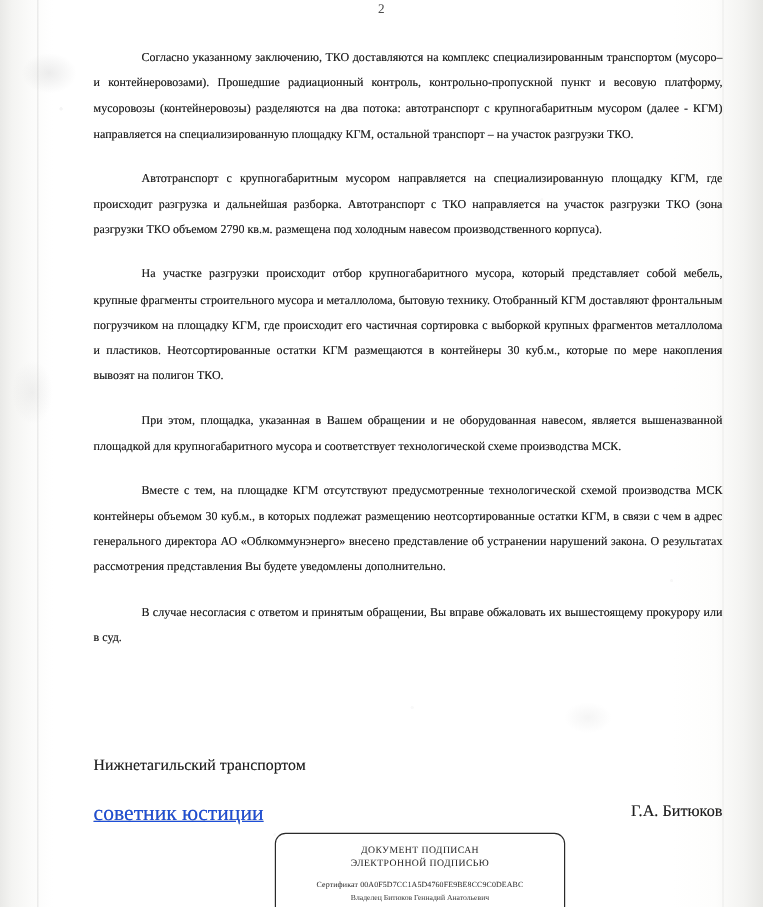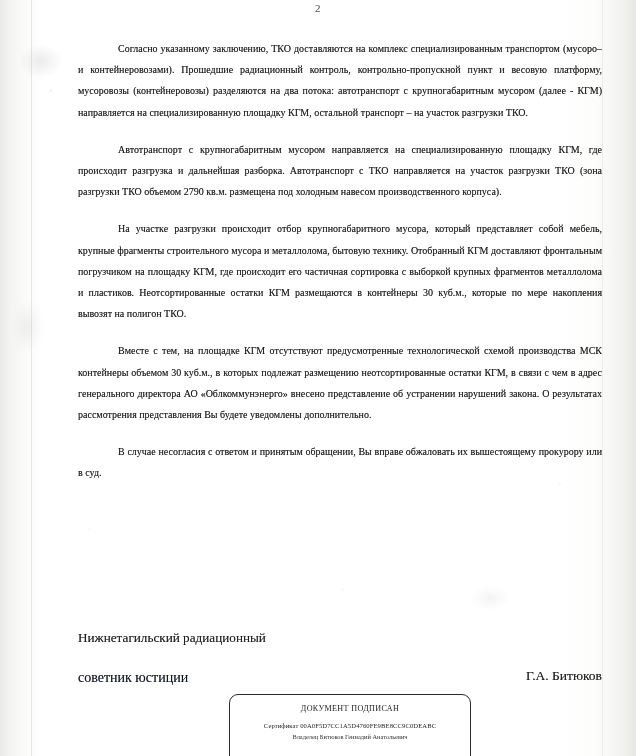--- a/index.html
+++ b/index.html
@@ -112,24 +112,25 @@
     line-height: 19px;
     color: #1e1e1e;
     text-shadow: 0 0 .4px rgba(30,30,30,.5);
   }
   .sign-rank-row {
     position: relative;
     margin-top: 21px;
     height: 20px;
   }
   .sign-rank {
-    font-size: 14px;
+    font-size: 18px;
     line-height: 19px;
-    color: #0f172a;
+    color: #1d4ed8;
     text-shadow: 0 0 .4px rgba(30,30,30,.5);
+    text-decoration: underline;
   }
   .sign-name {
     position: absolute;
     right: 0;
     top: -2px;
     font-size: 13.5px;
     line-height: 19px;
     color: #1e1e1e;
     white-space: nowrap;
     text-shadow: 0 0 .4px rgba(30,30,30,.5);
@@ -189,32 +190,34 @@
 </div>
 
 <div class="content">
 
   <div class="page-number">2</div>
 
   <div class="body-text">
     <p class="para">Согласно указанному заключению, ТКО доставляются на комплекс специализированным транспортом (мусоро– и контейнеровозами). Прошедшие радиационный контроль, контрольно-пропускной пункт и весовую платформу, мусоровозы (контейнеровозы) разделяются на два потока: автотранспорт с крупногабаритным мусором (далее - КГМ) направляется на специализированную площадку КГМ, остальной транспорт – на участок разгрузки ТКО.</p>
     <p class="para">Автотранспорт с крупногабаритным мусором направляется на специализированную площадку КГМ, где происходит разгрузка и дальнейшая разборка. Автотранспорт с ТКО направляется на участок разгрузки ТКО (зона разгрузки ТКО объемом 2790 кв.м. размещена под холодным навесом производственного корпуса).</p>
     <p class="para">На участке разгрузки происходит отбор крупногабаритного мусора, который представляет собой мебель, крупные фрагменты строительного мусора и металлолома, бытовую технику. Отобранный КГМ доставляют фронтальным погрузчиком на площадку КГМ, где происходит его частичная сортировка с выборкой крупных фрагментов металлолома и пластиков. Неотсортированные остатки КГМ размещаются в контейнеры 30 куб.м., которые по мере накопления вывозят на полигон ТКО.</p>
+    <p class="para">При этом, площадка, указанная в Вашем обращении и не оборудованная навесом, является вышеназванной площадкой для крупногабаритного мусора и соответствует технологической схеме производства МСК.</p>
     <p class="para">Вместе с тем, на площадке КГМ отсутствуют предусмотренные технологической схемой производства МСК контейнеры объемом 30 куб.м., в которых подлежат размещению неотсортированные остатки КГМ, в связи с чем в адрес генерального директора АО «Облкоммунэнерго» внесено представление об устранении нарушений закона. О результатах рассмотрения представления Вы будете уведомлены дополнительно.</p>
     <p class="para">В случае несогласия с ответом и принятым обращении, Вы вправе обжаловать их вышестоящему прокурору или в суд.</p>
   </div>
 
   <div class="sign-block">
-    <div class="sign-title">Нижнетагильский радиационный</div>
+    <div class="sign-title">Нижнетагильский транспортом</div>
 
     <div class="sign-rank-row">
       <span class="sign-rank">советник юстиции</span>
       <span class="sign-name">Г.А. Битюков</span>
     </div>
   </div>
 
   <div class="e-stamp">
     <div class="st-line1">ДОКУМЕНТ ПОДПИСАН</div>
+    <div class="st-line2">ЭЛЕКТРОННОЙ ПОДПИСЬЮ</div>
     <div class="st-cert">Сертификат 00A0F5D7CC1A5D4760FE9BE8CC9C0DEABC</div>
     <div class="st-owner">Владелец Битюков Геннадий Анатольевич</div>
   </div>
 
 </div>
 
 </body></html>

